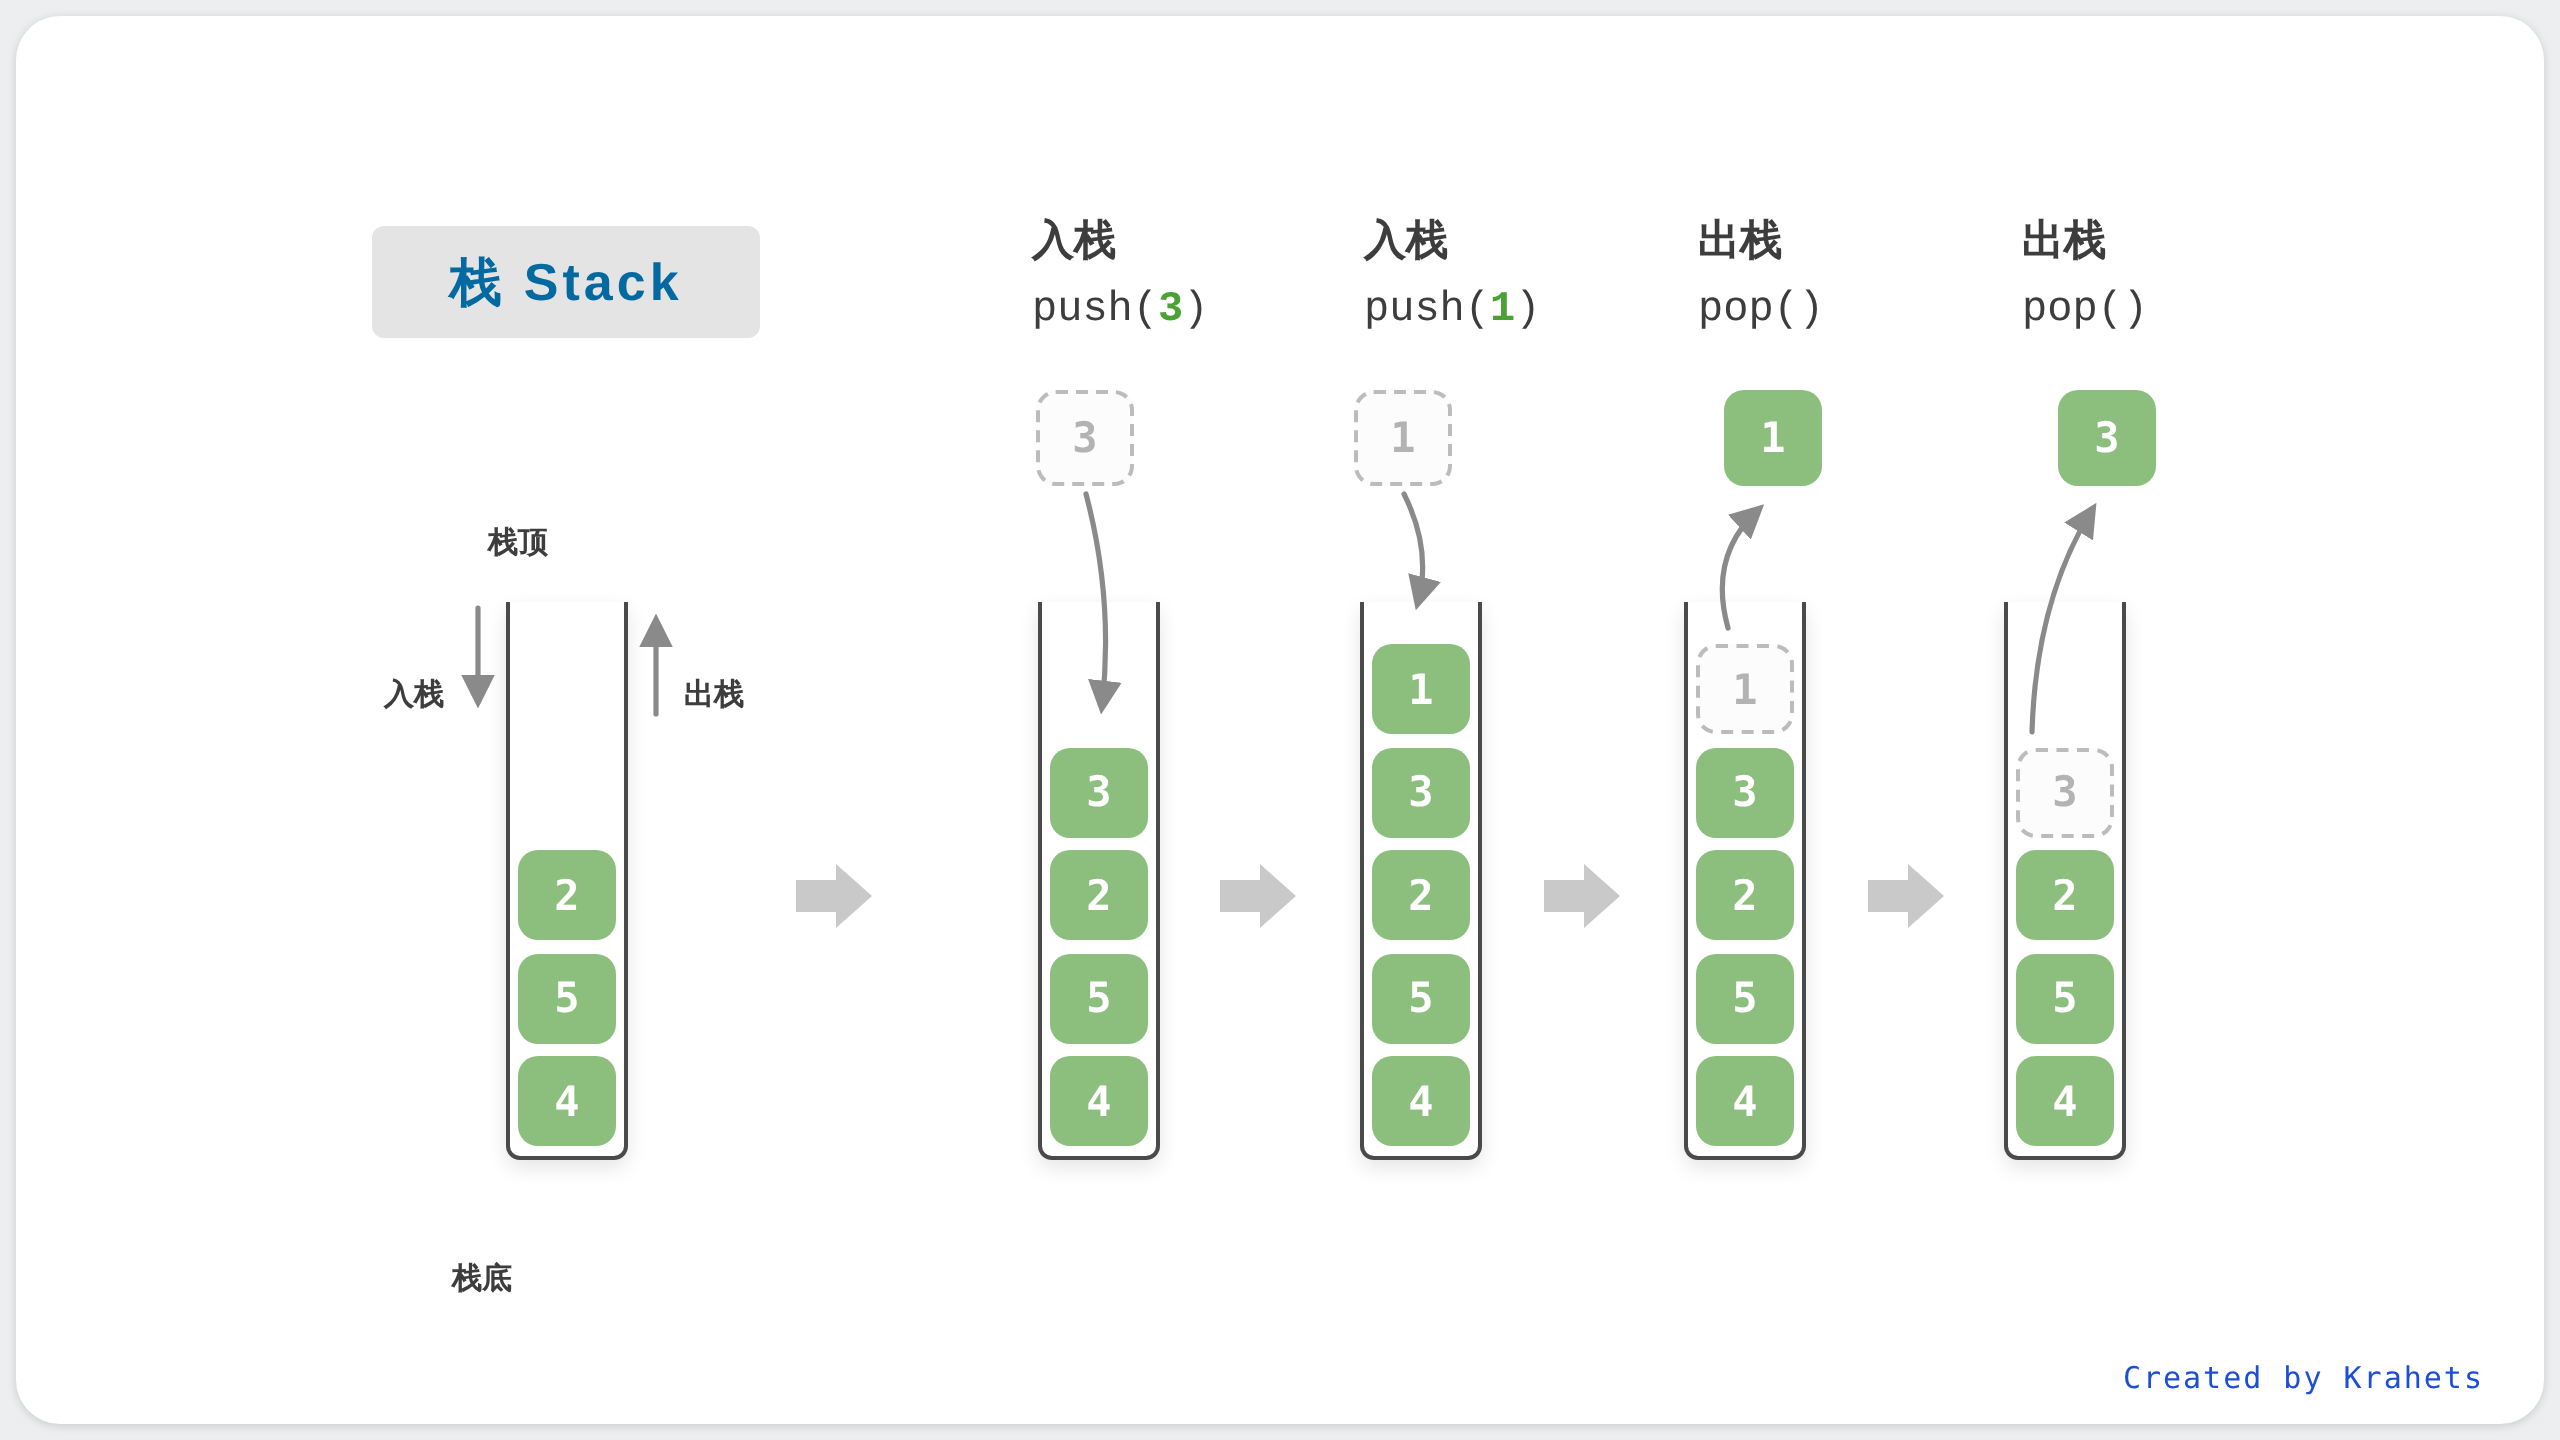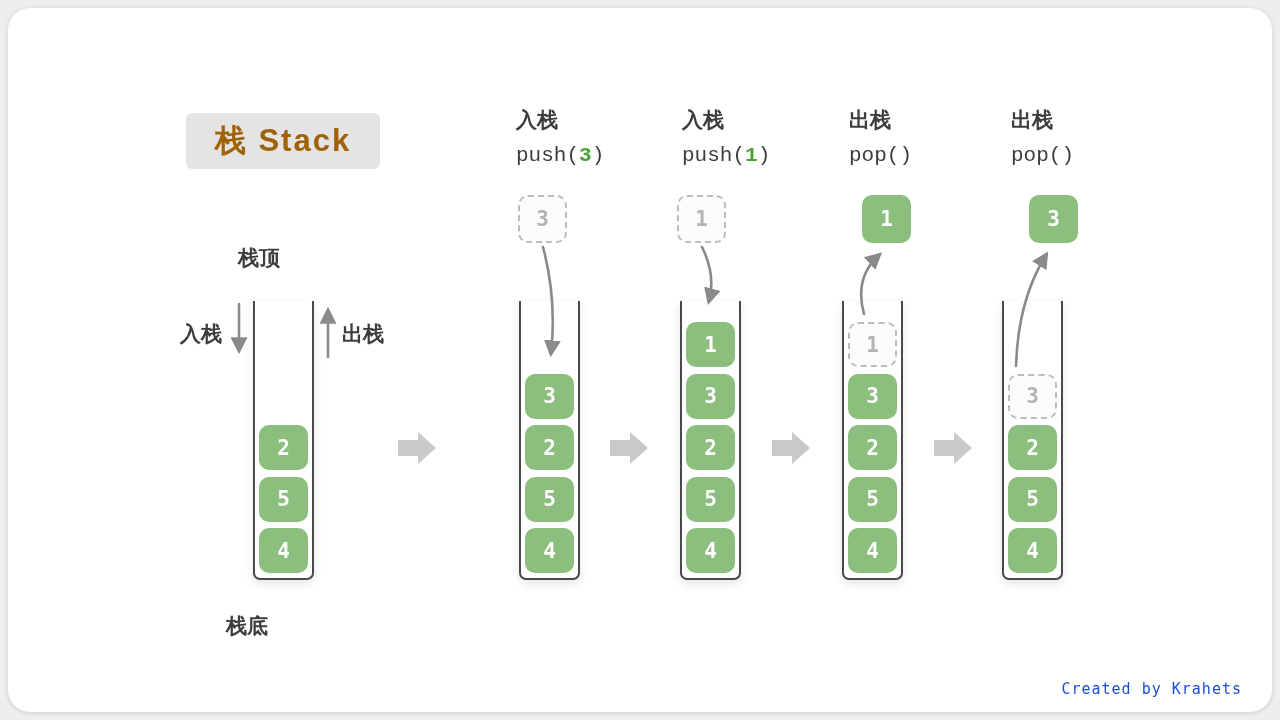--- a/index.html
+++ b/index.html
@@ -17,26 +17,26 @@
     border-radius: 22px;
     box-shadow: 0 1px 5px rgba(0,0,0,.15);
   }
   .abs { position: absolute; }
 
   .title-box {
     left: 186px; top: 113px; width: 194px; height: 56px;
     background: var(--title-bg, #e4e4e4);
     border-radius: 6px;
     display: flex; align-items: center; justify-content: center;
-    font-size: 31px; font-weight: bold; color: #a16207;
+    font-size: 26px; font-weight: bold; color: #0369a1;
     letter-spacing: 2px;
   }
 
   .cn-label {
-    font-size: 21px; font-weight: bold; color: var(--label-dark, #3d3d3d);
+    font-size: 15px; font-weight: bold; color: var(--label-dark, #3d3d3d); margin-top: 18px;
   }
   .lbl-stack-top    { left: 226px; top: 244px; width: 66px; text-align: center; }
   .lbl-stack-bottom { left: 226px; top: 612px; width: 66px; }
   .lbl-push         { left: 160px; top: 320px; width: 62px; text-align: right; }
   .lbl-pop          { left: 342px; top: 320px; width: 62px; text-align: left; }
 
   .container {
     position: absolute;
     top: 301px; width: 61px; height: 279px;
     border-left: 2px solid #4a4a4a;

